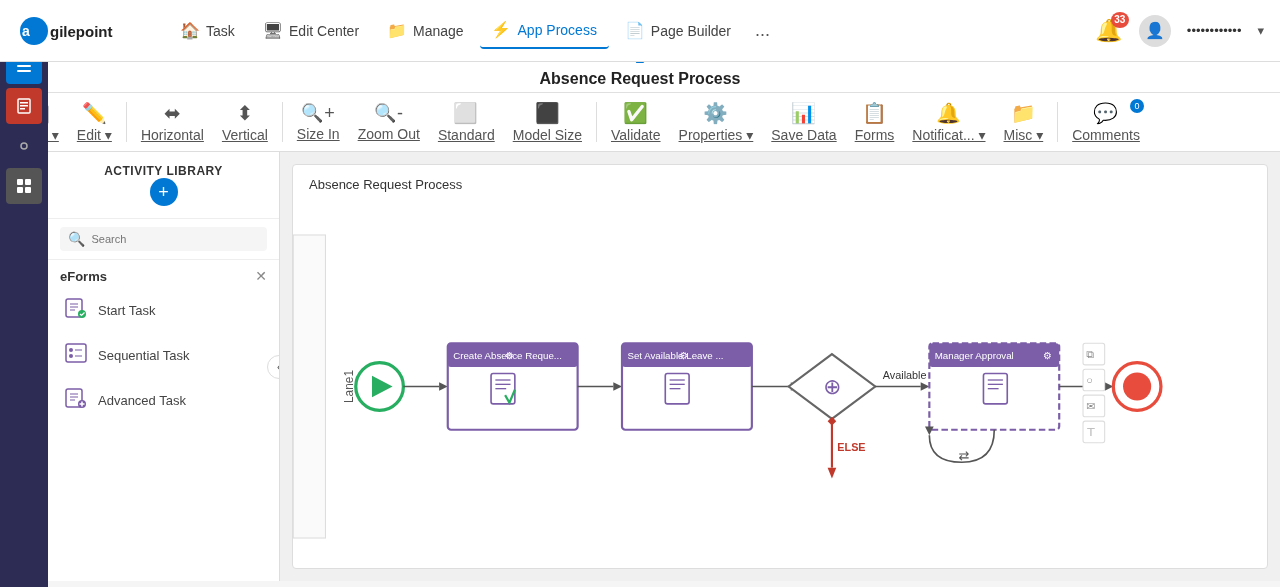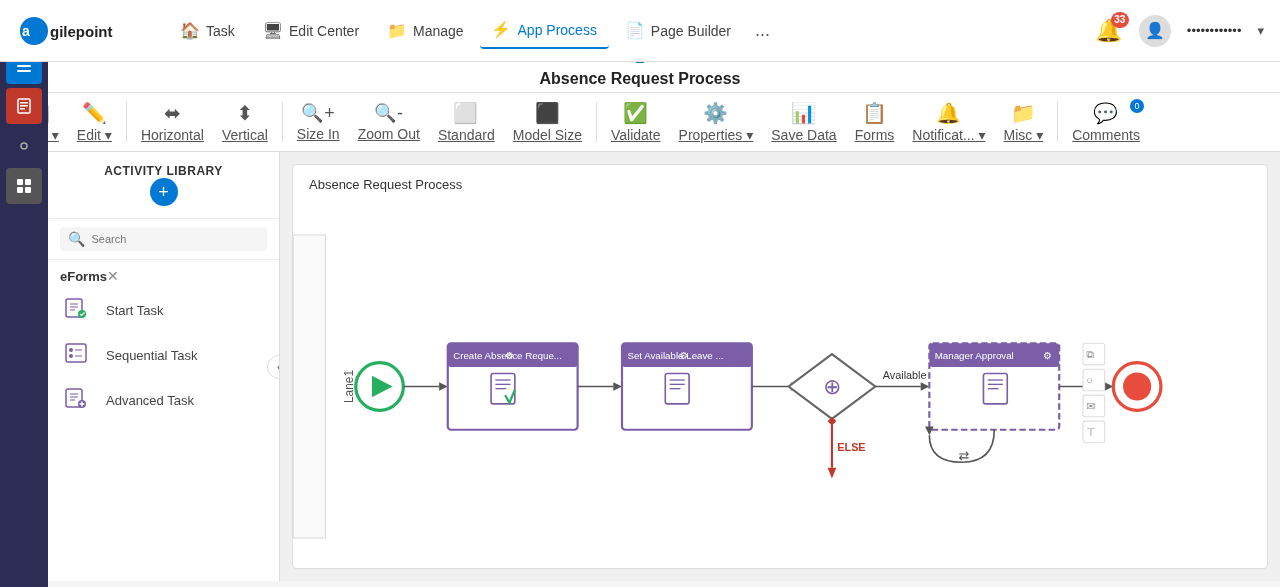--- a/index.html
+++ b/index.html
@@ -104,27 +104,27 @@
     .left-icon-bar {
       position: absolute; left: 0; top: 0; bottom: 0; width: 48px;
       background: #2c2c54; display: flex; flex-direction: column;
       align-items: center; padding-top: 8px; gap: 4px; z-index: 5;
     }
     .left-icon { width: 36px; height: 36px; display: flex; align-items: center; justify-content: center; cursor: pointer; border-radius: 4px; color: #aaa; font-size: 16px; }
     .left-icon.active { background: #0078d4; color: #fff; }
 
     
     .category-header {
-      display: flex; align-items: center; justify-content: flex-start;
+      display: flex; align-items: center; justify-content: space-between;
       padding: 8px 12px 4px; background: #fff;
     }
     .category-name { font-size: 13px; font-weight: 600; color: #333; }
     .category-close { cursor: pointer; color: #888; font-size: 14px; }
     .activity-item {
-      display: flex; align-items: center; gap: 18px;
+      display: flex; align-items: center; gap: 10px;
       padding: 8px 16px; cursor: pointer; color: #444;
     }
     .activity-icon { font-size: 20px; color: #7b5ea7; }
 
     
     .canvas-area {
       flex: 1; background: #f0f0f0; overflow: hidden; position: relative;
     }
     .canvas-container {
       margin: 12px; background: #fff; border: 1px solid #ddd;

